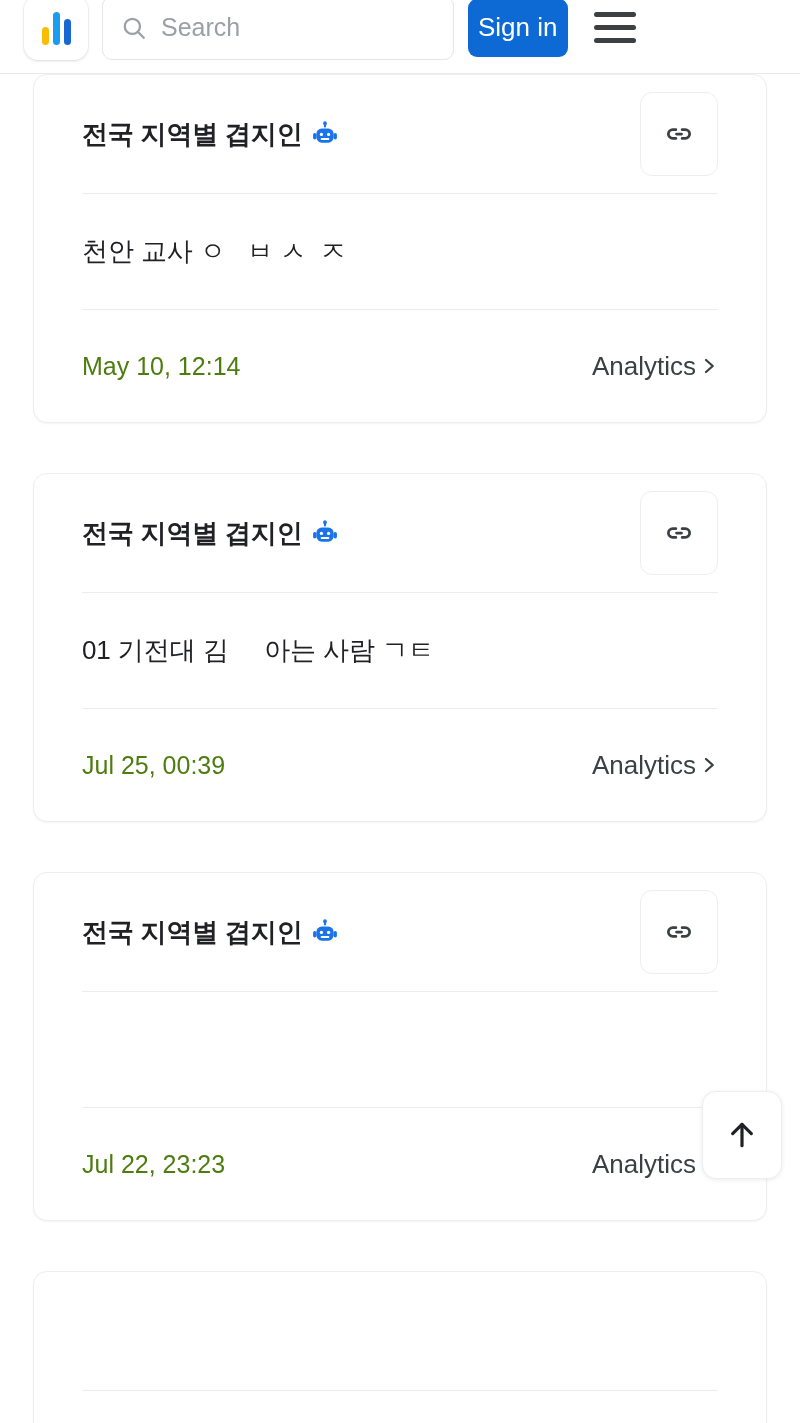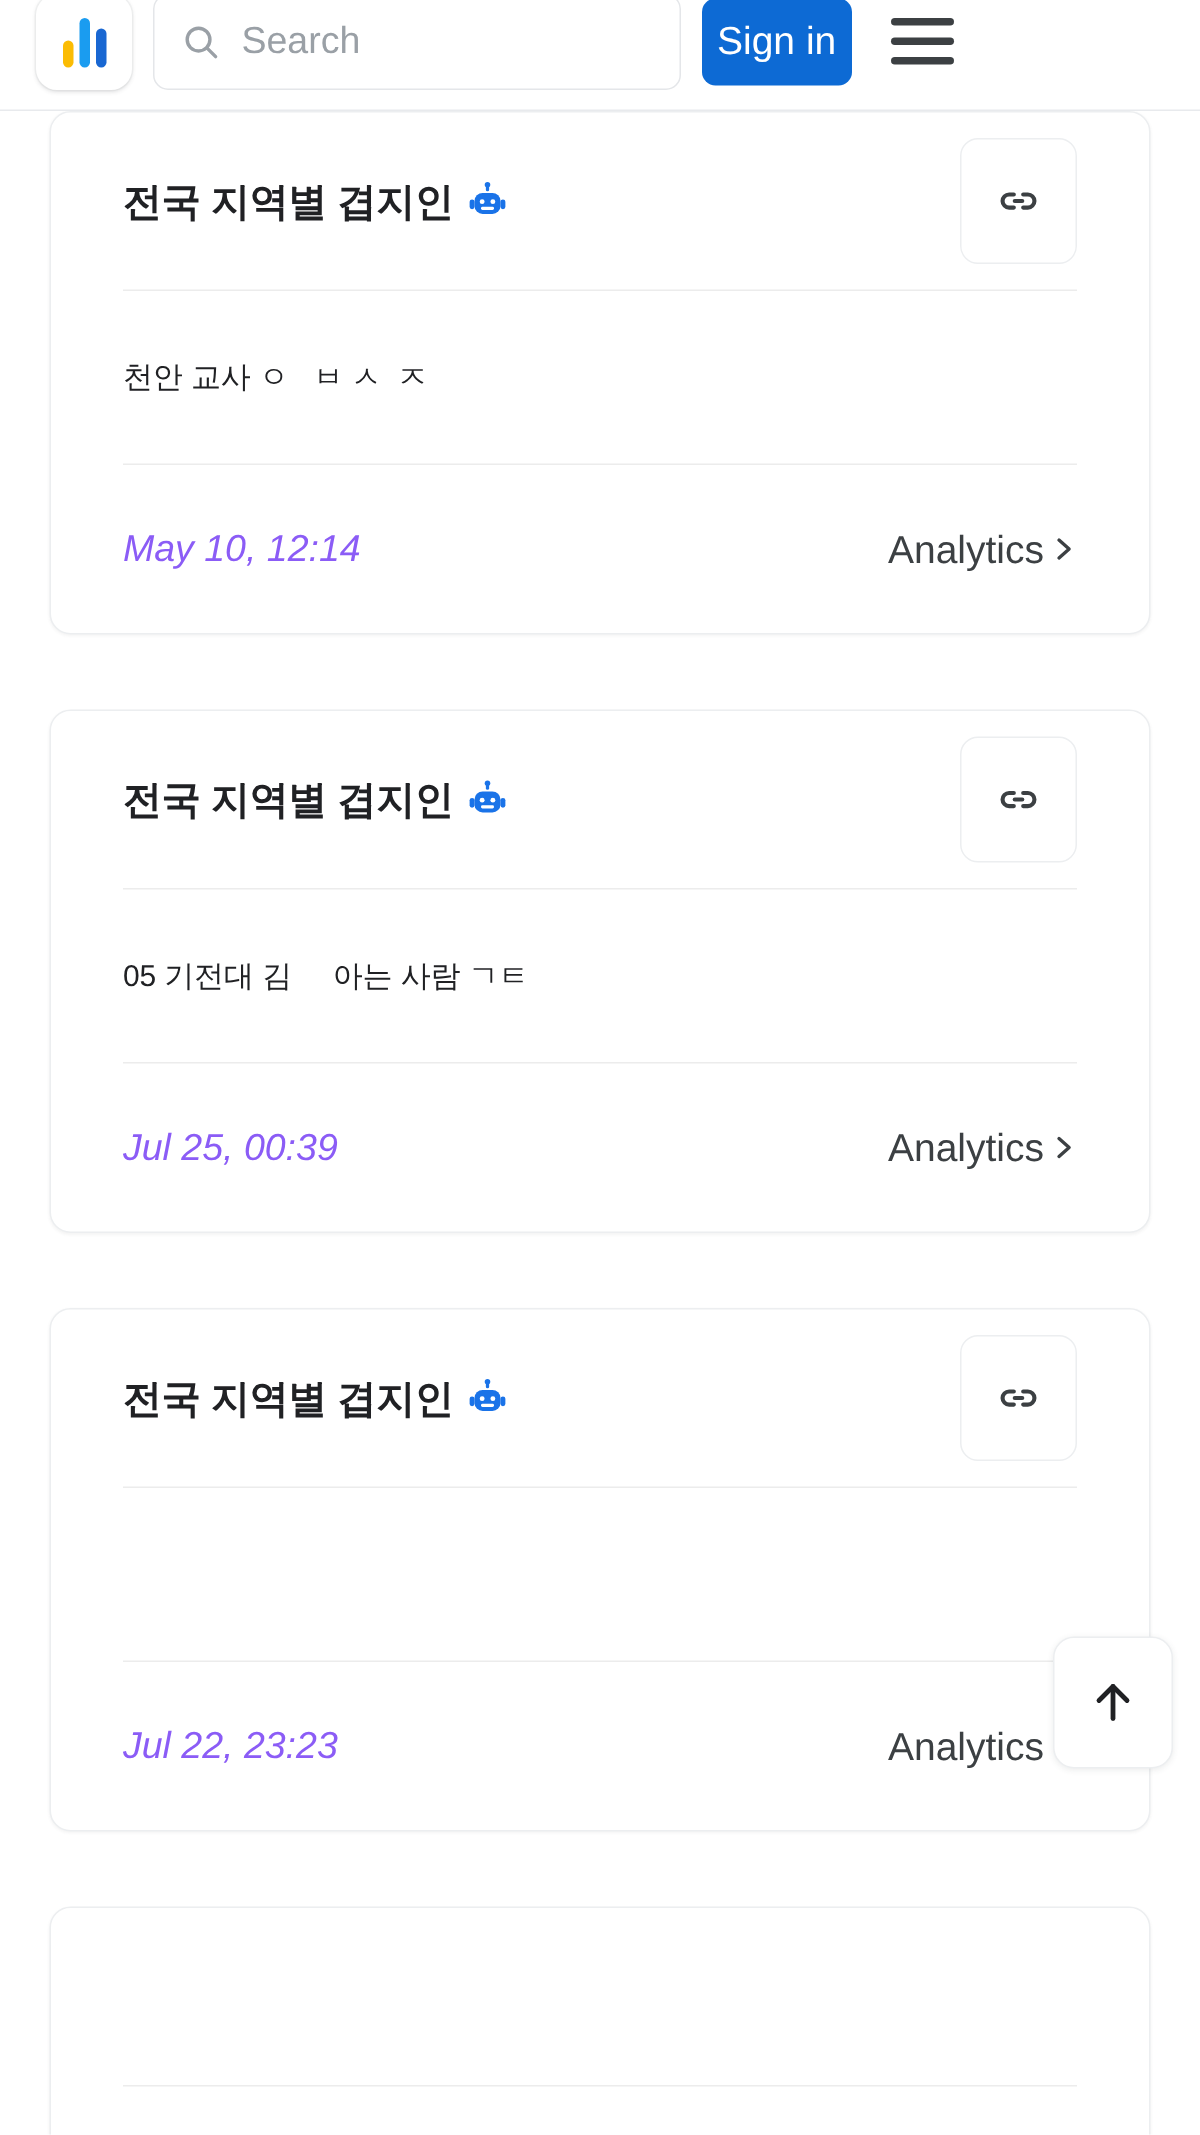--- a/index.html
+++ b/index.html
@@ -164,37 +164,36 @@
     cursor: pointer;
   }
   .link-icon { width: 30px; height: 30px; color: #3c4043; }
 
   .divider { height: 1px; background: #ececec; }
 
   .card-body {
     min-height: 115px;
     display: flex;
     align-items: center;
-    font-size: 20px;
+    font-size: 26px;
     color: #202124;
     letter-spacing: -0.1px;
     white-space: pre;
     overflow: hidden;
   }
 
   .card-foot {
     height: 112px;
     display: flex;
     align-items: center;
     justify-content: space-between;
   }
   .card-date {
     font-size: 25px;
-    color: #8b5cf6;
-    font-style: italic;
+    color: #4d7c0f;
   }
   .analytics-link {
     display: flex;
     align-items: center;
     gap: 4px;
     font-size: 26px;
     color: #3c4043;
     cursor: pointer;
     text-decoration: none;
   }
@@ -309,21 +308,21 @@
         </div>
         <div class="link-btn">
           <svg class="link-icon" viewBox="0 0 24 24" fill="none" stroke="currentColor" stroke-width="2.2" stroke-linecap="round">
             <path d="M10 12h4"></path>
             <path d="M9.5 8.5H7a3.5 3.5 0 0 0 0 7h2.5"></path>
             <path d="M14.5 8.5H17a3.5 3.5 0 0 1 0 7h-2.5"></path>
           </svg>
         </div>
       </div>
       <div class="divider"></div>
-      <div class="card-body">05 기전대 김     아는 사람 ㄱㅌ</div>
+      <div class="card-body">01 기전대 김     아는 사람 ㄱㅌ</div>
       <div class="divider"></div>
       <div class="card-foot">
         <span class="card-date">Jul 25, 00:39</span>
         <a class="analytics-link">
           <span>Analytics</span>
           <svg class="chev" viewBox="0 0 24 24" fill="none" stroke="currentColor" stroke-width="3" stroke-linecap="round" stroke-linejoin="round">
             <polyline points="8 4 17 12 8 20"></polyline>
           </svg>
         </a>
       </div>

